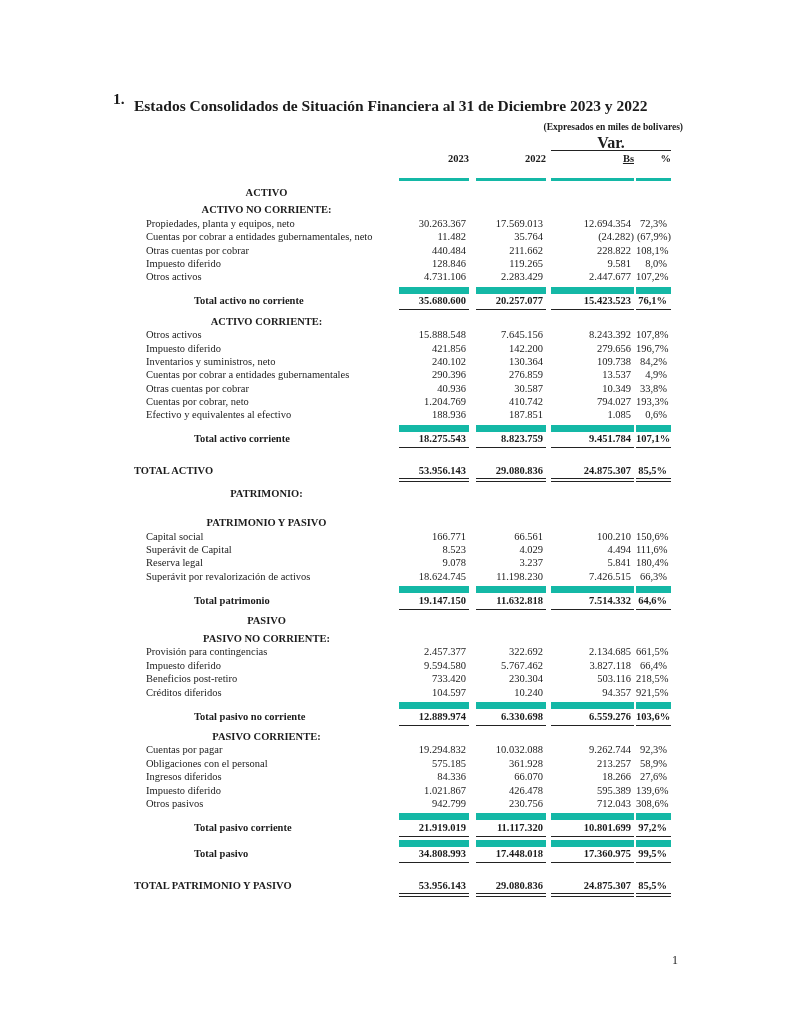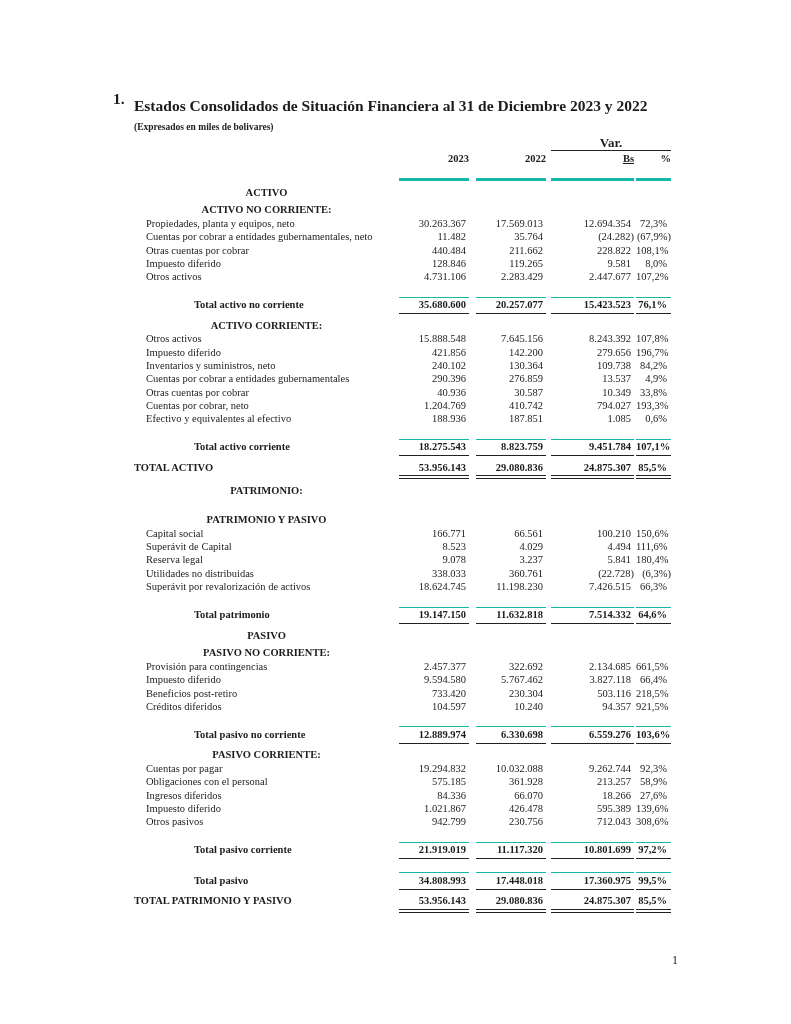--- a/index.html
+++ b/index.html
@@ -12,27 +12,27 @@
     color:#1c1c1c;
     overflow:hidden;
     margin:0 auto;
   }
   .content { position:absolute; left:113px; top:88px; width:570px; }
 
   .title-row { display:flex; font-weight:bold; font-size:15.5px; line-height:21px; }
   .title-num { width:21px; flex:0 0 21px; }
   .title-text { width:540px;margin-top:7px; }
 
-  .subtitle { margin-left:21px; margin-top:6px; font-weight:bold; font-size:9.5px; }
+  .subtitle { margin-left:21px; margin-top:6px; font-weight:bold; font-size:9.5px;text-align:right; }
 
   .fin-table { margin-left:21px; width:537px; margin-top:5px; font-size:10.5px; }
 
   
   .var-row { display:flex; justify-content:flex-end; }
-  .var-cell { width:120px; text-align:center; font-weight:bold; font-size:13px;
+  .var-cell { width:120px; text-align:center; font-weight:bold; font-size:16px;
               border-bottom:1px solid #222; padding-bottom:1px; line-height:12px; }
   .head-row { display:flex; margin-top:2px; }
   .h-lbl { width:265px; flex:0 0 265px; }
   .hc { text-align:right; font-weight:bold; border-bottom:3px solid #14b8a6;
         padding-bottom:13px; line-height:12px; box-sizing:border-box; }
   .hc.c1 { width:70px; }
   .hc.c2 { width:70px; margin-left:7px; }
   .hc.c3 { width:83px; margin-left:5px;text-decoration:underline; }
   .hc.c4 { width:35px; margin-left:2px; }
 
@@ -43,26 +43,26 @@
   .cell { text-align:right; box-sizing:border-box; white-space:nowrap; }
   .cell.c1 { width:70px; padding-right:3px; }
   .cell.c2 { width:70px; margin-left:7px; padding-right:3px; }
   .cell.c3 { width:83px; margin-left:5px; padding-right:3px; }
   .cell.c4 { width:35px; margin-left:2px; padding-right:4px; }
   .cell.hang { padding-right:0; }
 
   .row.section { margin-top:4.5px; }
   .row.section .lbl { padding-left:0; font-weight:bold;text-align:center; }
 
-  .row.subtotal { margin-top:13px; margin-bottom:3px; height:auto; line-height:12.5px; }
+  .row.subtotal { margin-top:3px; margin-bottom:3px; height:auto; line-height:12.5px; }
   .row.subtotal .lbl { padding-left:60px; font-weight:bold; }
-  .row.subtotal .cell { border-top:1px solid #14b8a6; border-bottom:1px solid #222;
+  .row.subtotal .cell { border-top:7px solid #14b8a6; border-bottom:1px solid #222;
                         padding-top:1.5px; padding-bottom:1.5px; font-weight:bold; }
 
-  .row.grandtotal { margin-top:4px; margin-bottom:4px; height:auto; line-height:12.5px; }
+  .row.grandtotal { margin-top:15px; margin-bottom:4px; height:auto; line-height:12.5px; }
   .row.grandtotal .lbl { padding-left:0; font-weight:bold; }
   .row.grandtotal .cell { border-bottom:4px double #222; padding-top:1.5px;
                           padding-bottom:1px; font-weight:bold; }
 
   .row.gap-before { margin-top:16px; }
 
   .page-number { position:absolute; left:672px; top:953px; font-size:12px; color:#222; }
 </style>
 </head>
 <body>
@@ -224,27 +224,20 @@
             <div class="cell c4">111,6%</div>
           </div>
           <div class="row ">
             <div class="lbl">Reserva legal</div>
             <div class="cell c1">9.078</div>
             <div class="cell c2">3.237</div>
             <div class="cell c3">5.841</div>
             <div class="cell c4">180,4%</div>
           </div>
           <div class="row ">
-            <div class="lbl">Utilidades no distribuidas</div>
-            <div class="cell c1">338.033</div>
-            <div class="cell c2">360.761</div>
-            <div class="cell c3 hang">(22.728)</div>
-            <div class="cell c4 hang">(6,3%)</div>
-          </div>
-          <div class="row ">
             <div class="lbl">Superávit por revalorización de activos</div>
             <div class="cell c1">18.624.745</div>
             <div class="cell c2">11.198.230</div>
             <div class="cell c3">7.426.515</div>
             <div class="cell c4">66,3%</div>
           </div>
           <div class="row subtotal">
             <div class="lbl">Total patrimonio</div>
             <div class="cell c1">19.147.150</div>
             <div class="cell c2">11.632.818</div>

